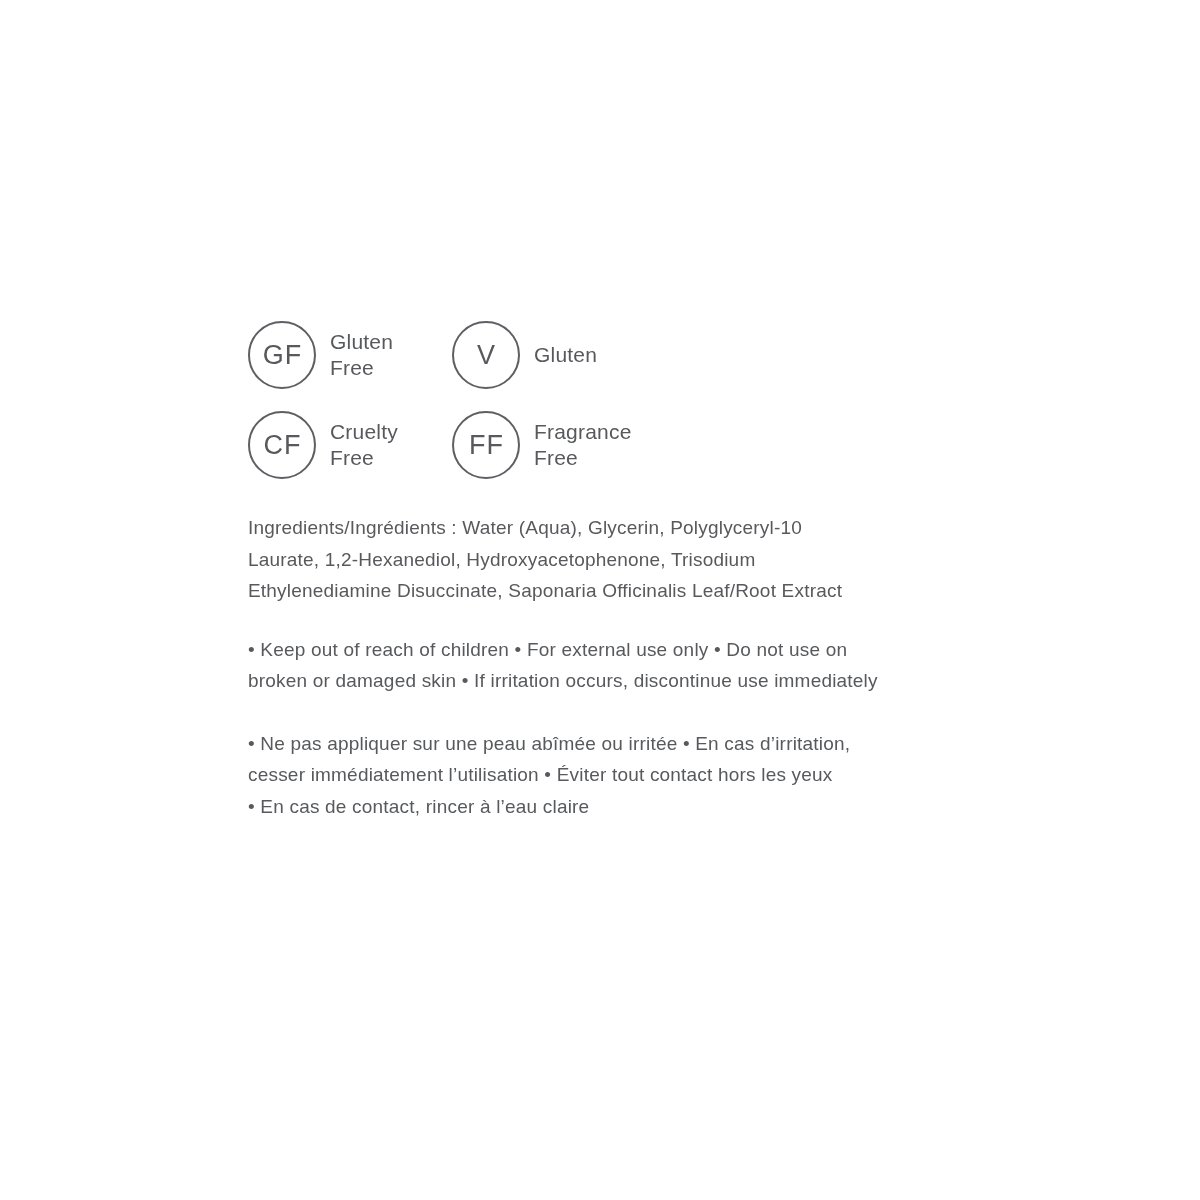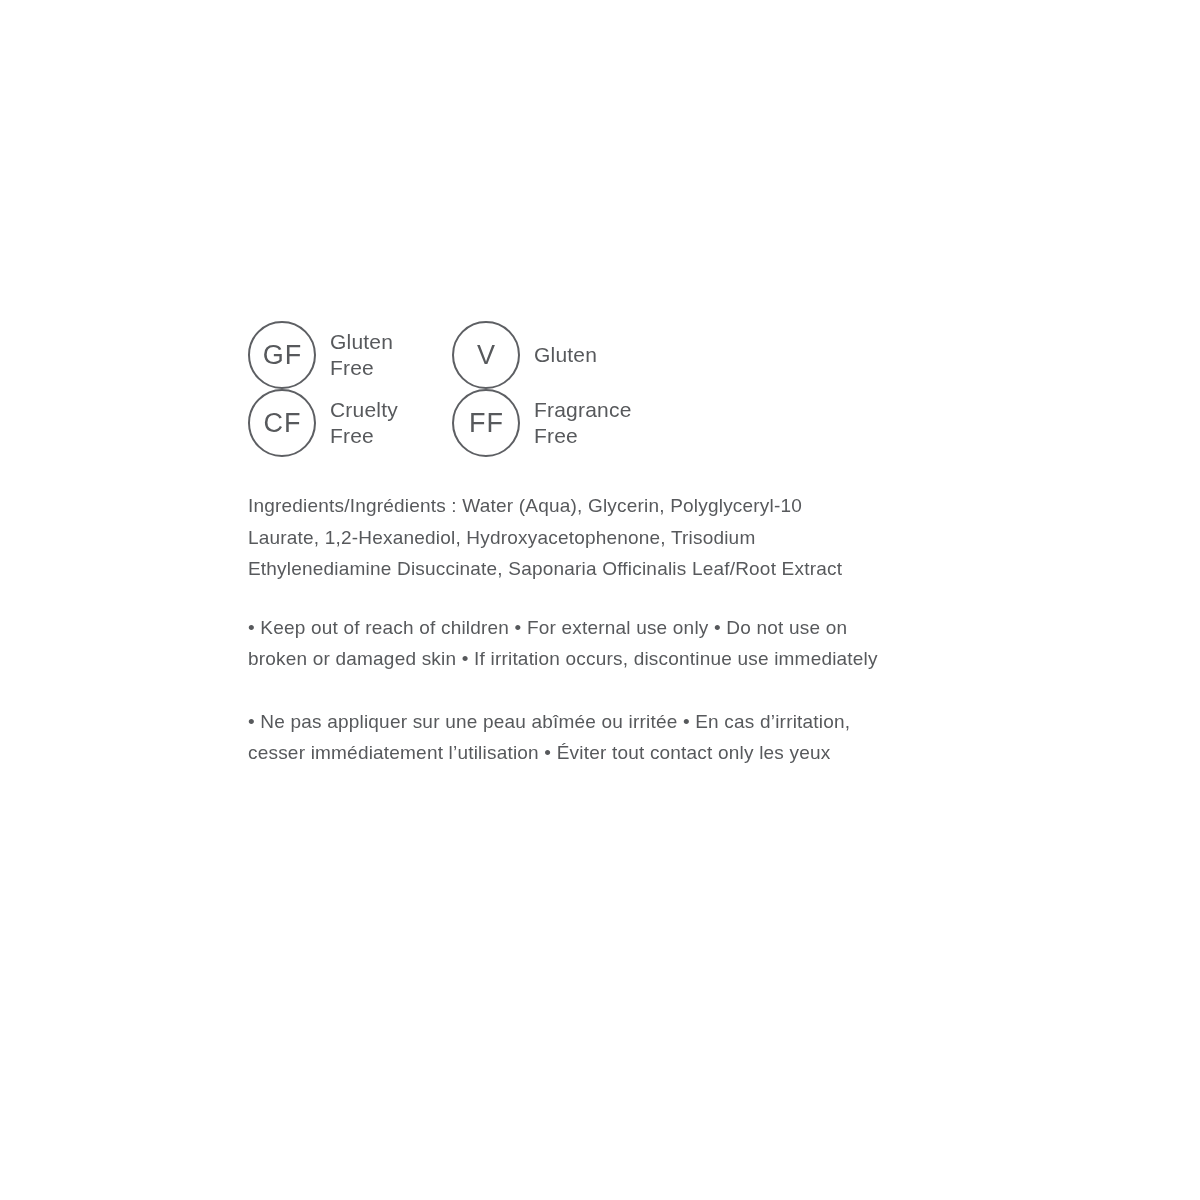--- a/index.html
+++ b/index.html
@@ -18,20 +18,21 @@
   .label-panel {
     position: absolute;
     left: 248px;
     top: 321px;
     width: 712px;
   }
   
   .badges {
     display: grid;
     grid-template-columns: 204px auto;
+    row-gap: 22px;
   }
   .badge {
     display: flex;
     align-items: center;
   }
   .badge-circle {
     box-sizing: border-box;
     width: 68px;
     height: 68px;
     border: 2px solid #5d5f63;
@@ -126,16 +127,17 @@
       <div>Ethylenediamine Disuccinate, Saponaria Officinalis Leaf/Root Extract</div>
     </div>
 
   <div class="para warnings-en">
       <div>• Keep out of reach of children • For external use only • Do not use on</div>
       <div>broken or damaged skin • If irritation occurs, discontinue use immediately</div>
     </div>
 
   <div class="para warnings-fr">
       <div>• Ne pas appliquer sur une peau abîmée ou irritée • En cas d’irritation,</div>
-      <div>cesser immédiatement l’utilisation • Éviter tout contact only les yeux</div>
+      <div>cesser immédiatement l’utilisation • Éviter tout contact hors les yeux</div>
+      <div>• En cas de contact, rincer à l’eau claire</div>
     </div>
 
 </div>
 
 </body></html>

